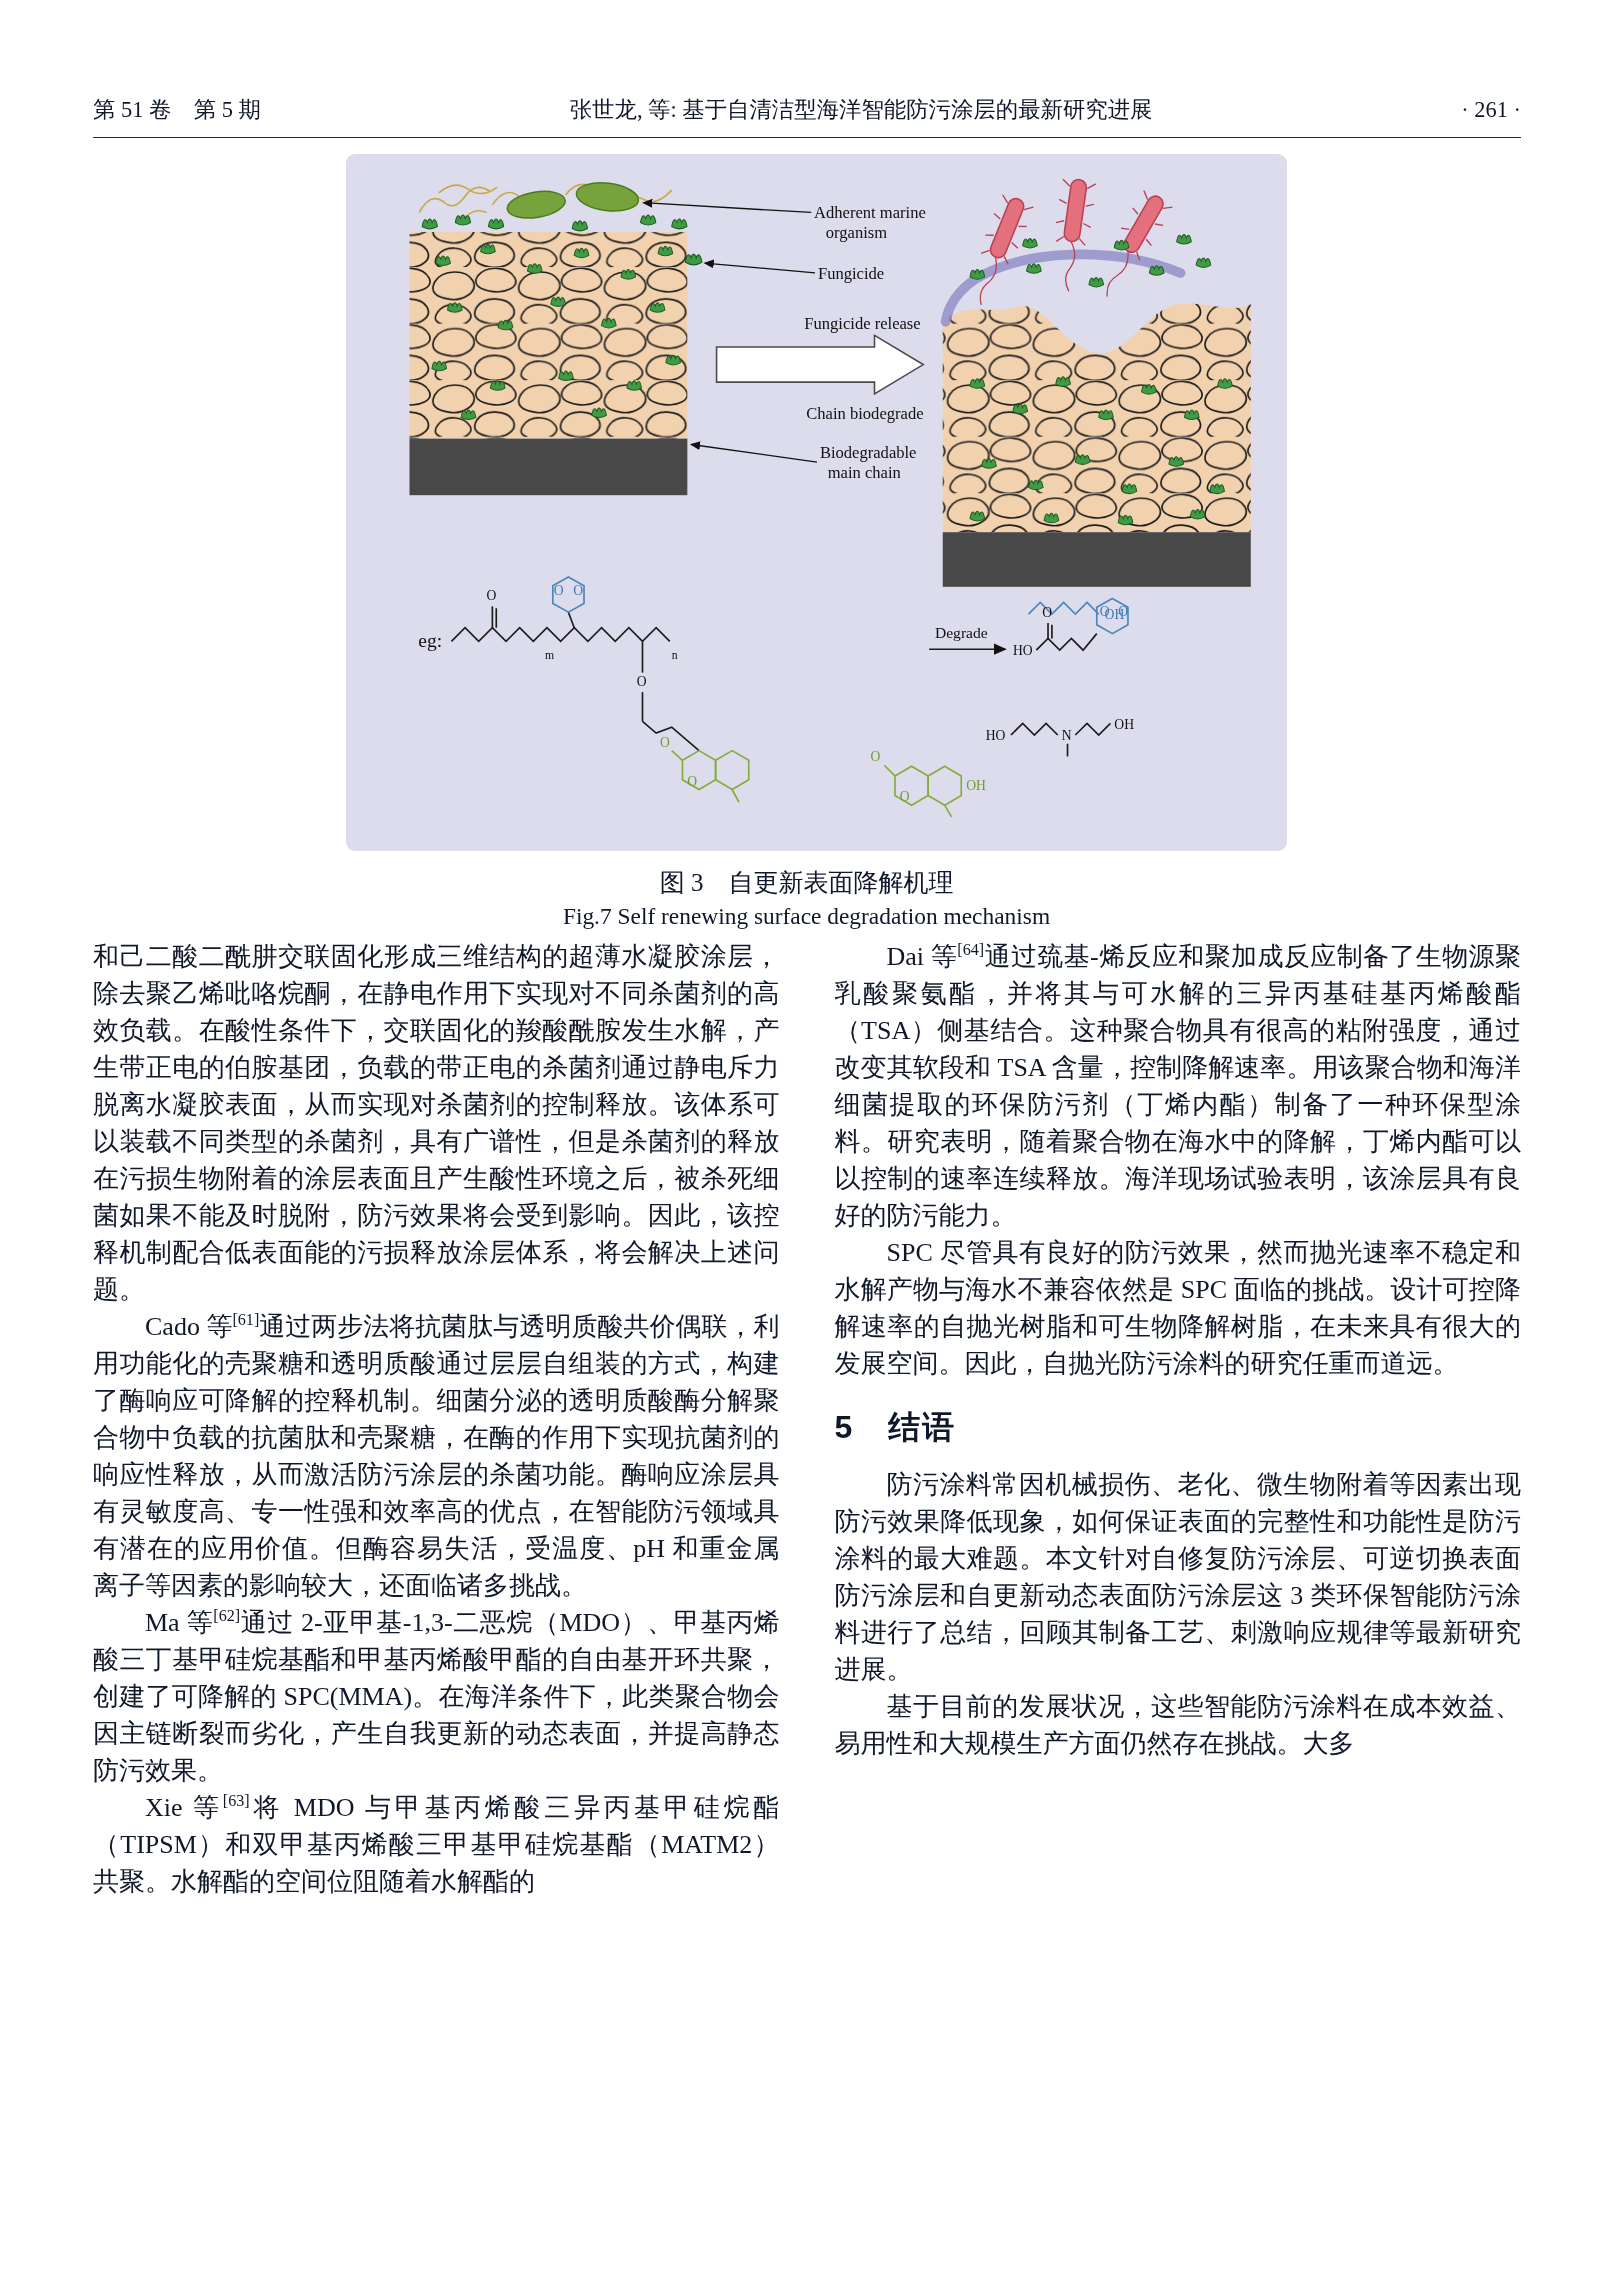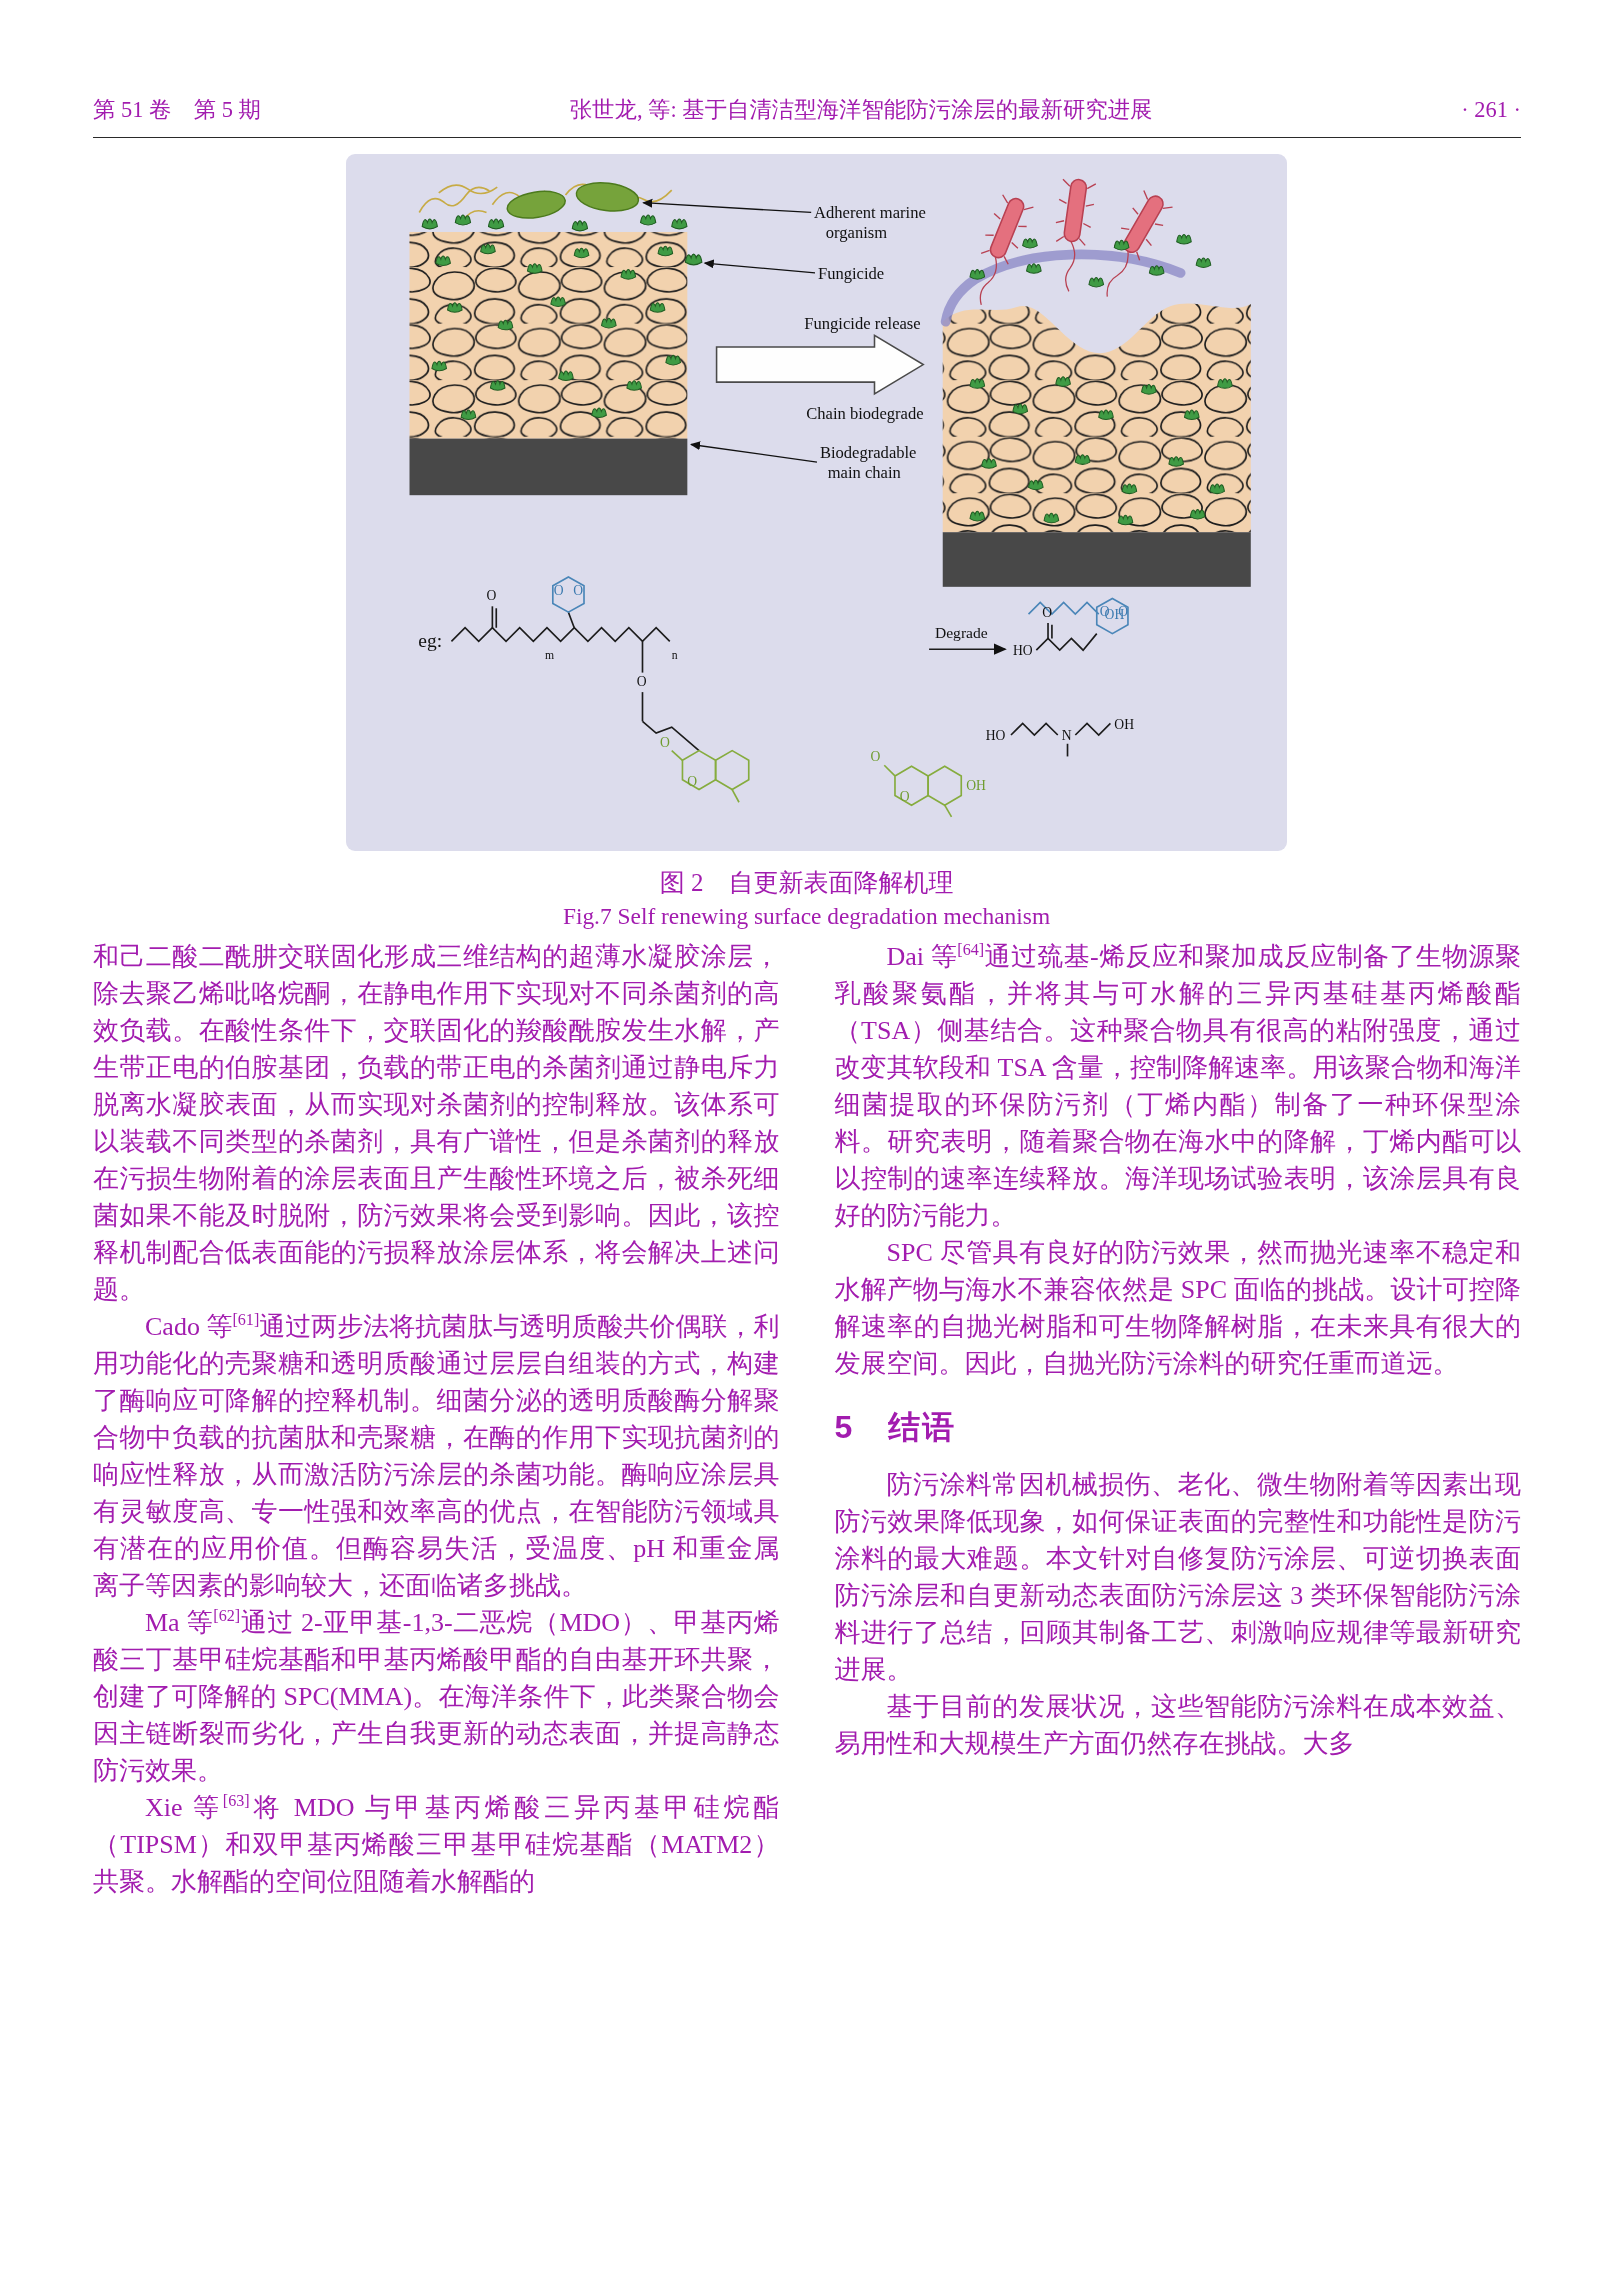--- a/index.html
+++ b/index.html
@@ -1,18 +1,18 @@
 <!DOCTYPE html>
 <html><head>
 <meta charset="utf-8">
 <style>
   html,body { margin:0; padding:0; background:#e8e8e8; }
   .page {
     position:relative; width:1613px; height:2285px; margin:0 auto;
-    background:#ffffff; font-family:"Liberation Serif", serif; color:#a21caf;
+    background:#ffffff; font-family:"Liberation Serif", serif; color:#0f172a;
     overflow:hidden;
   }
   
   .header {
     position:absolute; left:93px; top:94px; width:1428px;
     display:flex; justify-content:space-between; align-items:baseline;
     font-size:22.4px; padding-bottom:11.7px; border-bottom:1.5px solid #2a2a2a;
   }
   .header .running-title { flex:1; text-align:center; }
   
@@ -246,21 +246,21 @@
         <polygon class="chem chem-green" points="614,628 631,638 631,658 614,668 597,658 597,638"></polygon>
         <text class="chem-txt green" x="568" y="664">O</text>
         <line class="chem chem-green" x1="563" y1="638" x2="552" y2="627"></line>
         <text class="chem-txt green" x="538" y="623">O</text>
         <text class="chem-txt green" x="636" y="652">OH</text>
         <line class="chem chem-green" x1="614" y1="668" x2="621" y2="680"></line>
       </g>
     </svg>
   </div>
 
-  <div class="caption-cn">图 2　自更新表面降解机理</div>
+  <div class="caption-cn">图 3　自更新表面降解机理</div>
   <div class="caption-en">Fig.7 Self renewing surface degradation mechanism</div>
 
   <div class="columns">
     <div class="col">
       <p class="noindent">和己二酸二酰肼交联固化形成三维结构的超薄水凝胶涂层，除去聚乙烯吡咯烷酮，在静电作用下实现对不同杀菌剂的高效负载。在酸性条件下，交联固化的羧酸酰胺发生水解，产生带正电的伯胺基团，负载的带正电的杀菌剂通过静电斥力脱离水凝胶表面，从而实现对杀菌剂的控制释放。该体系可以装载不同类型的杀菌剂，具有广谱性，但是杀菌剂的释放在污损生物附着的涂层表面且产生酸性环境之后，被杀死细菌如果不能及时脱附，防污效果将会受到影响。因此，该控释机制配合低表面能的污损释放涂层体系，将会解决上述问题。</p>
       <p>Cado 等<sup>[61]</sup>通过两步法将抗菌肽与透明质酸共价偶联，利用功能化的壳聚糖和透明质酸通过层层自组装的方式，构建了酶响应可降解的控释机制。细菌分泌的透明质酸酶分解聚合物中负载的抗菌肽和壳聚糖，在酶的作用下实现抗菌剂的响应性释放，从而激活防污涂层的杀菌功能。酶响应涂层具有灵敏度高、专一性强和效率高的优点，在智能防污领域具有潜在的应用价值。但酶容易失活，受温度、pH 和重金属离子等因素的影响较大，还面临诸多挑战。</p>
       <p>Ma 等<sup>[62]</sup>通过 2-亚甲基-1,3-二恶烷（MDO）、甲基丙烯酸三丁基甲硅烷基酯和甲基丙烯酸甲酯的自由基开环共聚，创建了可降解的 SPC(MMA)。在海洋条件下，此类聚合物会因主链断裂而劣化，产生自我更新的动态表面，并提高静态防污效果。</p>
       <p>Xie 等<sup>[63]</sup>将 MDO 与甲基丙烯酸三异丙基甲硅烷酯（TIPSM）和双甲基丙烯酸三甲基甲硅烷基酯（MATM2）共聚。水解酯的空间位阻随着水解酯的</p>
     </div>
     <div class="col">

